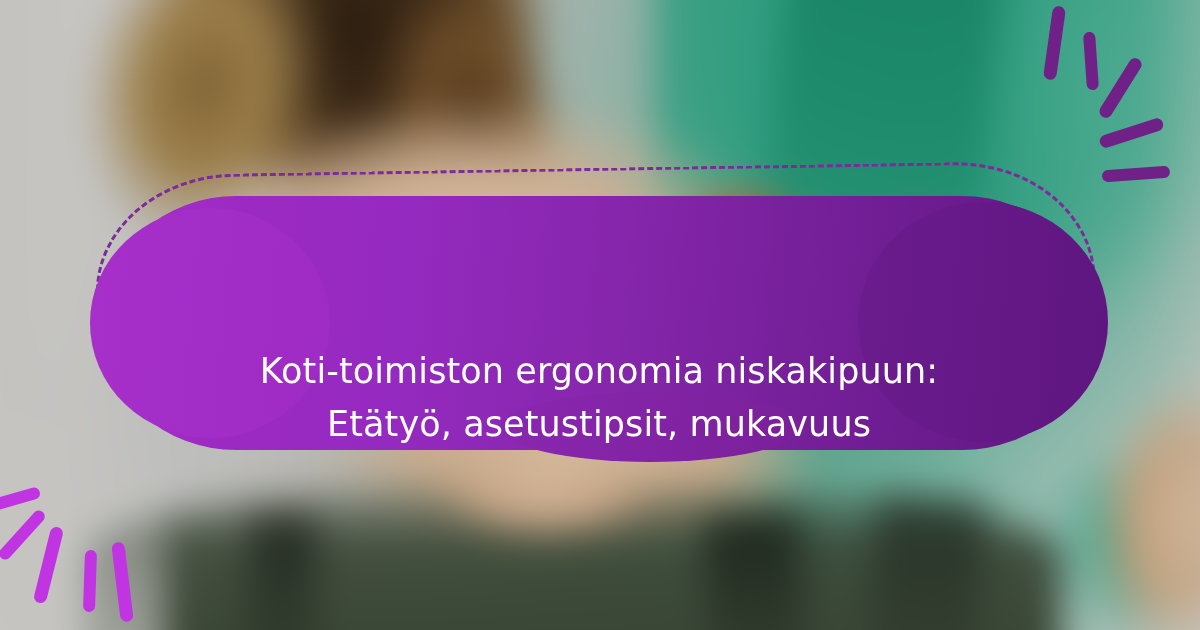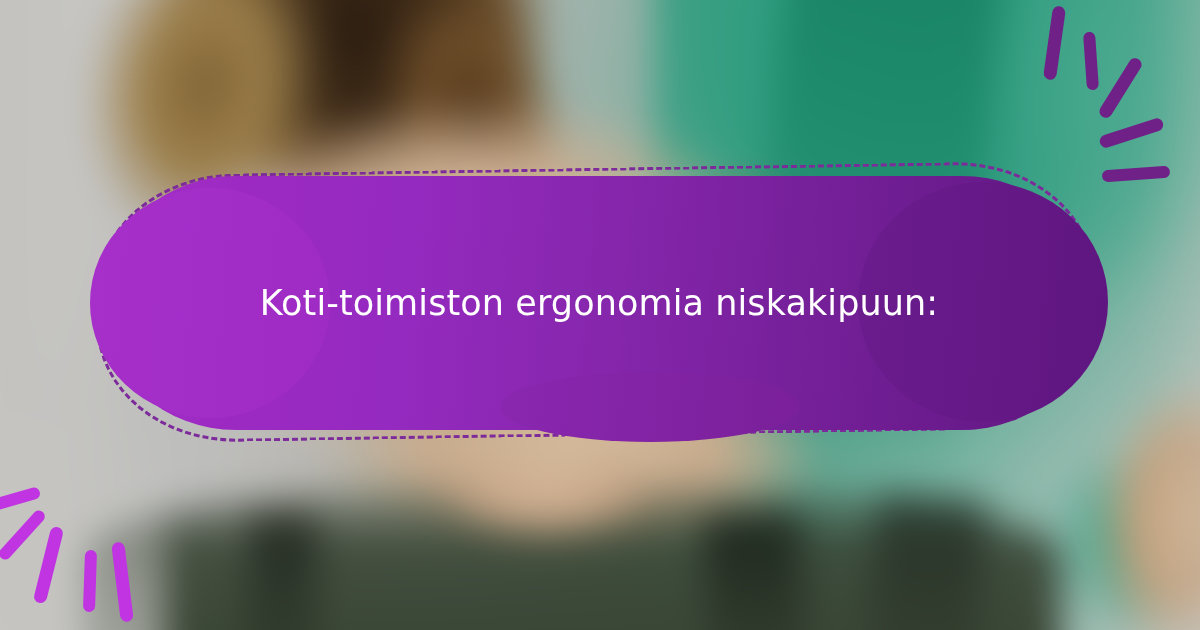--- a/index.html
+++ b/index.html
@@ -205,33 +205,33 @@
   .badge-dash{
     position:absolute;
     left:96px; top:168px;
     width:1000px; height:268px;
     border:3px dashed #7d2a9b;
     border-radius:140px / 118px;
     transform:rotate(-0.9deg);
   }
   .badge{
     position:absolute;
-    left:104px; top:176px;
+    left:104px; top:196px;
     width:990px; height:254px;
     border-radius:132px / 120px;
     background:linear-gradient(95deg,
       #a52ec9 0%,
       #9c2ac2 14%,
       #952ac0 30%,
       #8526ab 52%,
       #76209a 70%,
       #6a1b8c 86%,
       #621780 100%);
     display:flex;
-    align-items:center;
+    align-items:flex-end;
     justify-content:center;
   }
   
   .badge-lobe{
     position:absolute;
     border-radius:50%;
     background:inherit;
   }
   .lobe-a{ left:-14px; top:12px; width:240px; height:230px;
     background:linear-gradient(95deg,#a72fca,#9e2bc4); }
@@ -302,16 +302,17 @@
 
   <div class="badge-dash"></div>
 
   <div class="badge">
     <div class="badge-lobe lobe-a"></div>
     <div class="badge-lobe lobe-b"></div>
     <div class="badge-lobe lobe-c"></div>
 
     <div class="badge-text">
       <span class="ln">Koti-toimiston ergonomia niskakipuun:</span>
+      <span class="ln">Etätyö, asetustipsit, mukavuus</span>
     </div>
   </div>
 
 </div>
 
 </body></html>

